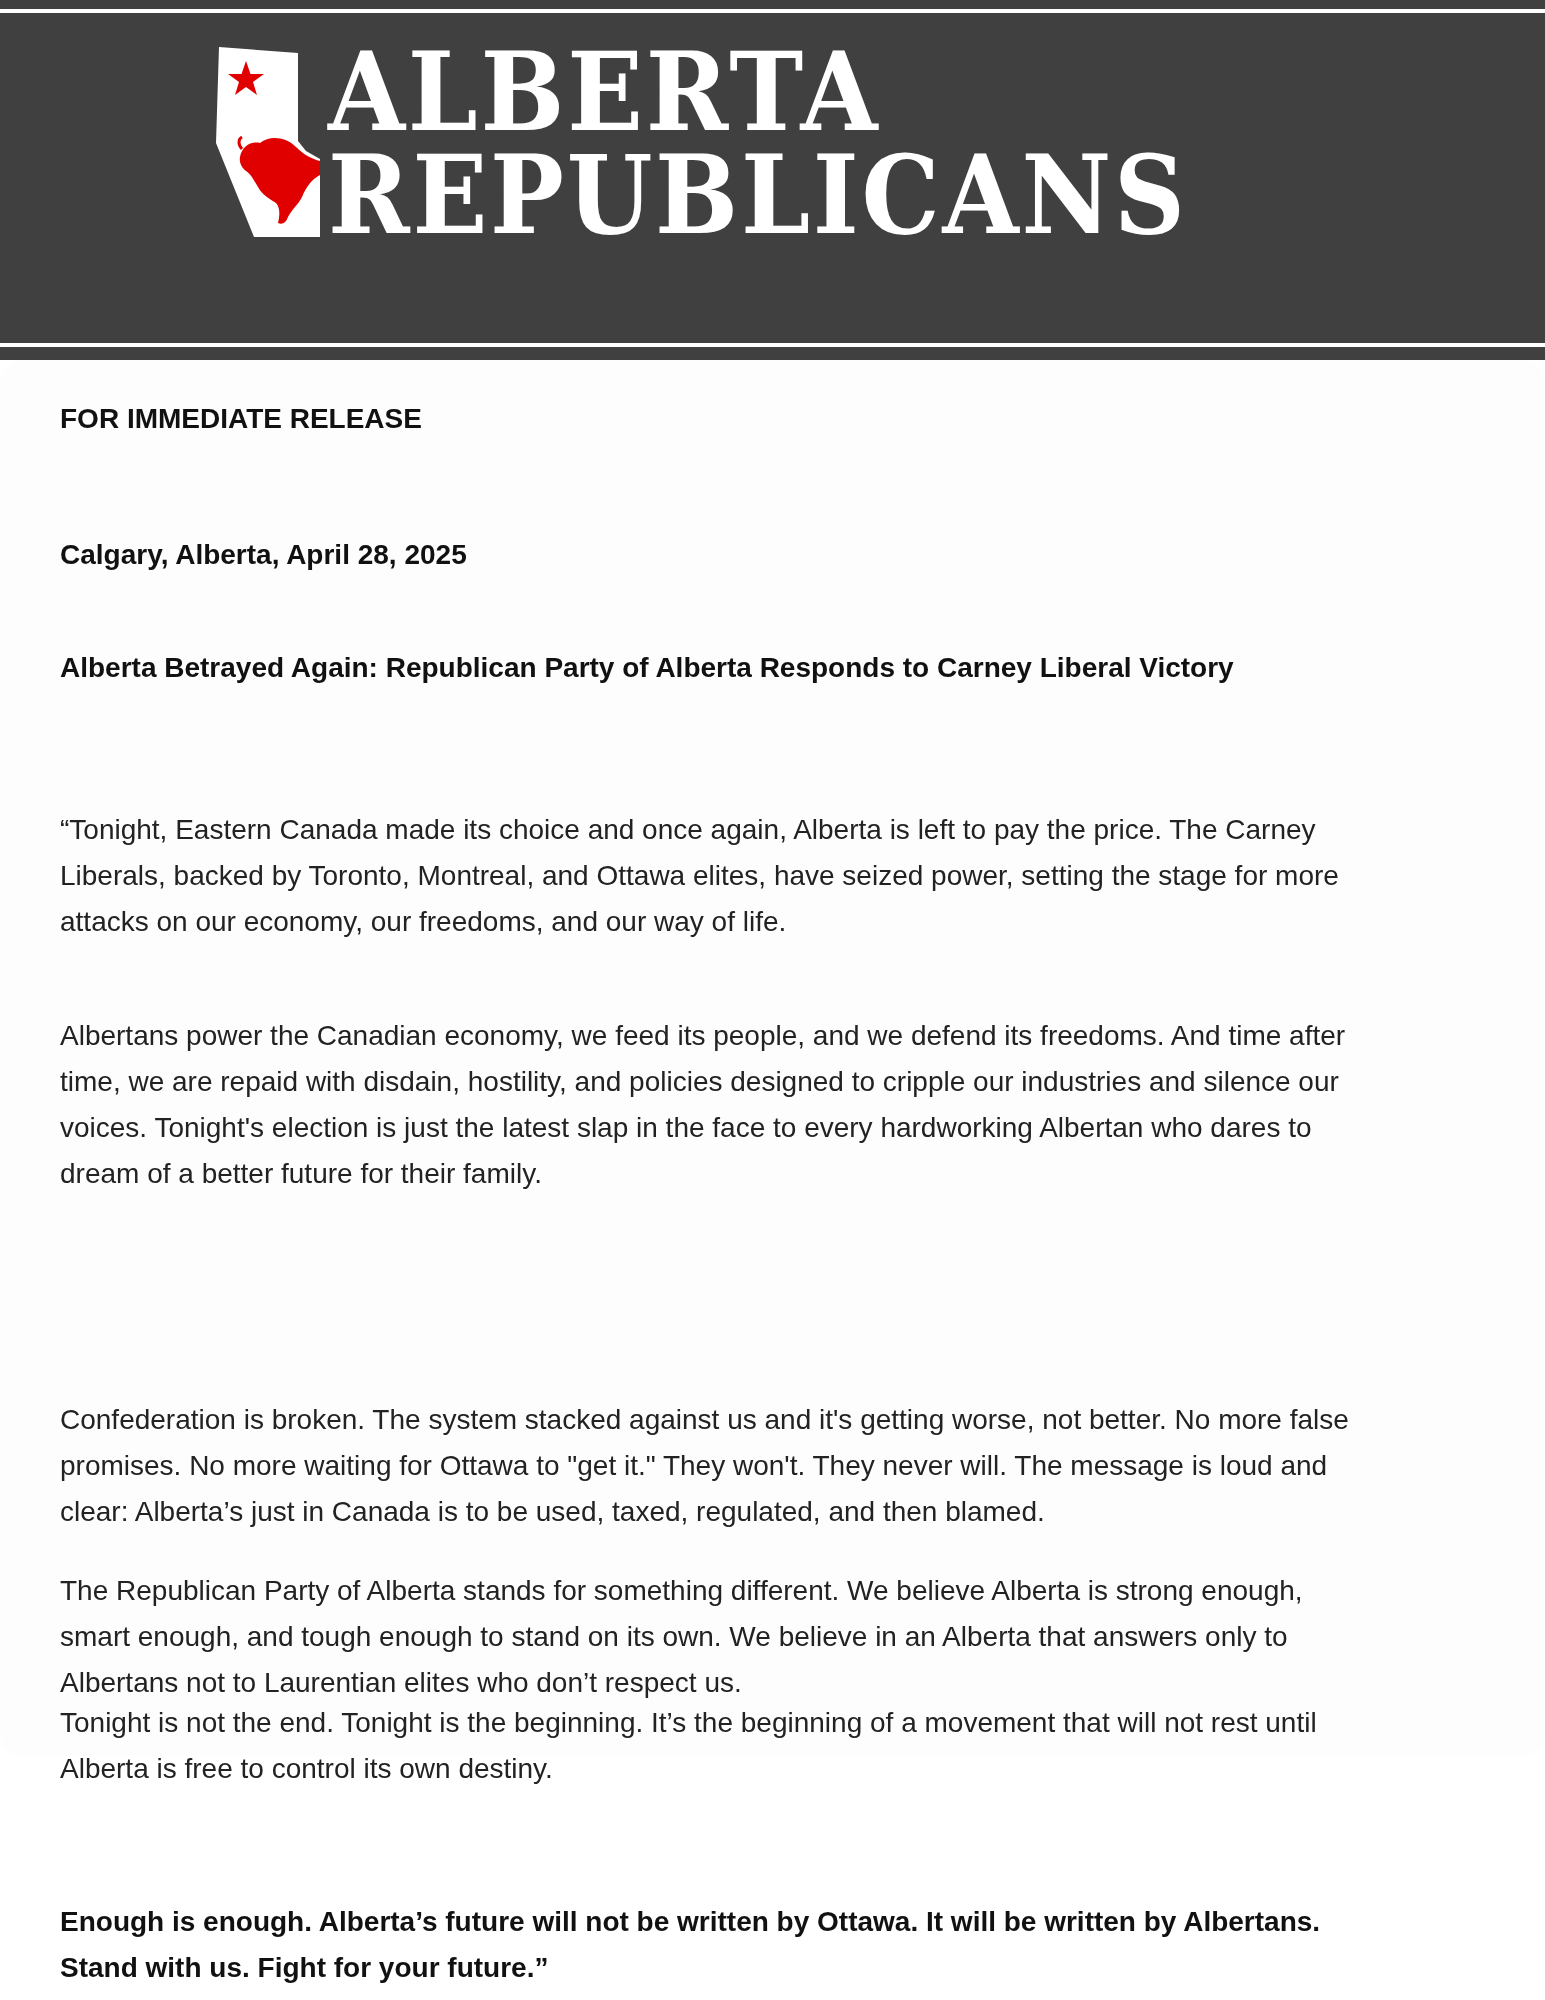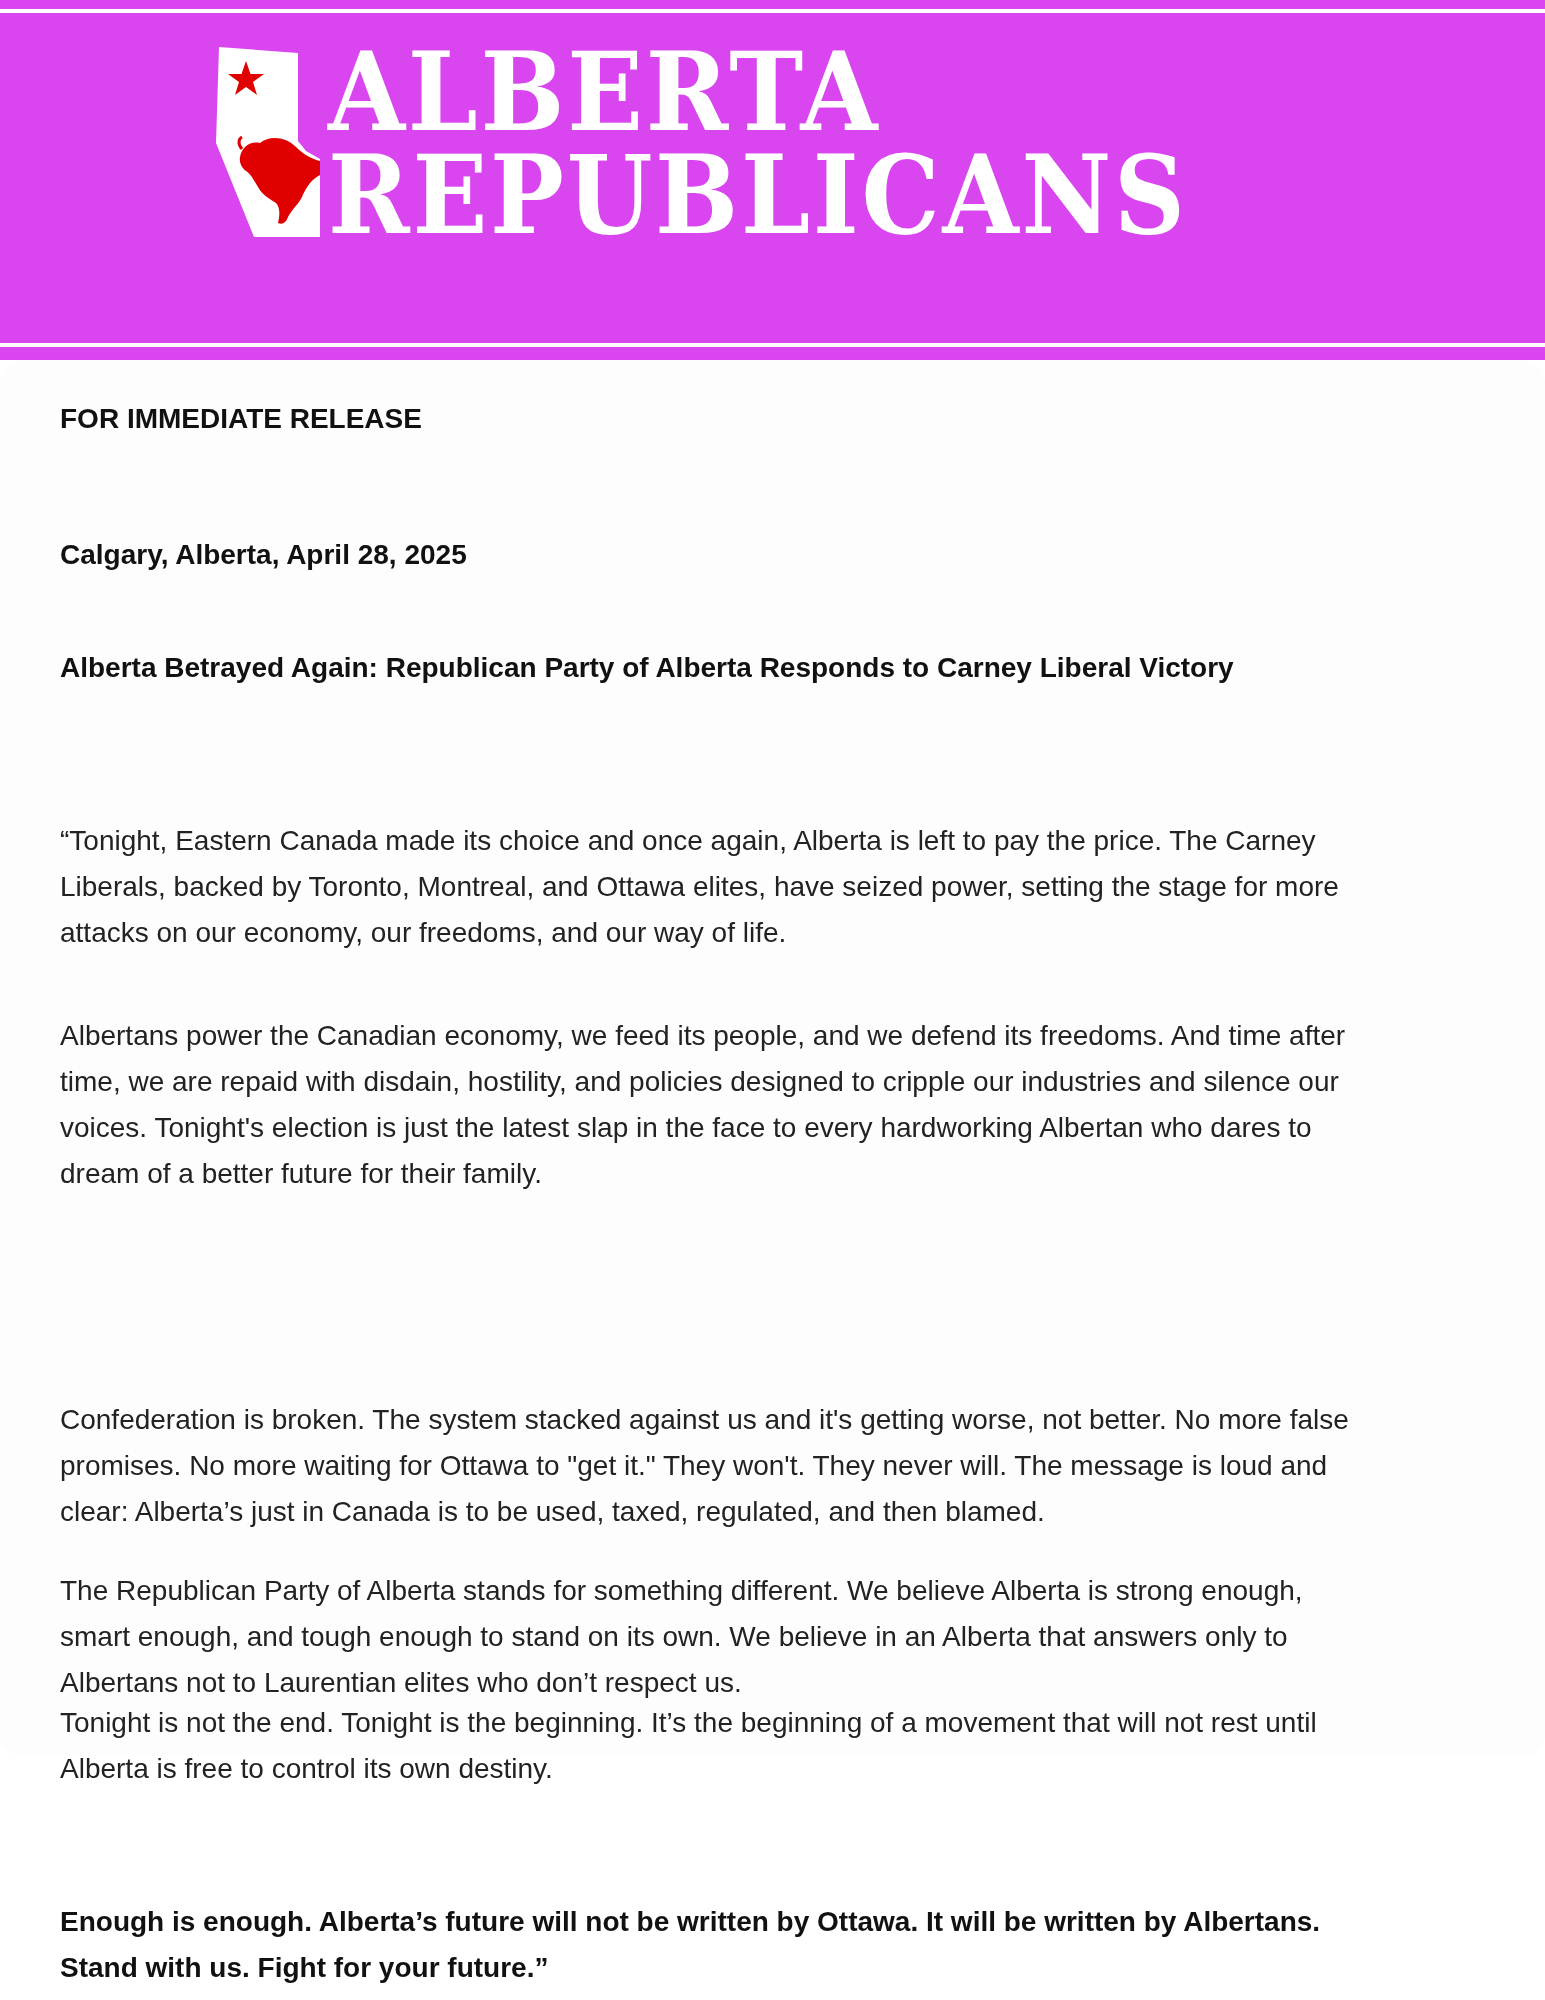--- a/index.html
+++ b/index.html
@@ -1,33 +1,33 @@
 <!DOCTYPE html>
 <html><head>
 <meta charset="utf-8">
 <style>
   html, body { margin: 0; padding: 0; background: #ffffff; }
   body { width: 1545px; height: 2000px; position: relative; overflow: hidden; font-family: "Liberation Sans", sans-serif; color: #111; }
-  .banner { position: absolute; left: 0; top: 0; width: 1545px; height: 360px; background: #d946ef; }
+  .banner { position: absolute; left: 0; top: 0; width: 1545px; height: 360px; background: #404040; }
   .rule { position: absolute; left: 0; width: 1545px; height: 4px; background: #ffffff; }
   .rule.top { top: 9px; }
   .rule.bottom { top: 343px; }
   .logo-shape { position: absolute; left: 216px; top: 47px; width: 104px; height: 190px; }
   .logo-line { position: absolute; color: #fff; font-family: "DejaVu Serif", serif; font-weight: bold; letter-spacing: 3px; white-space: nowrap; transform-origin: left top; }
   .logo-line.l1 { left: 328px; top: 38px; font-size: 108px; line-height: 108px; transform: scaleX(0.92); }
   .logo-line.l2 { left: 328px; top: 141px; font-size: 108px; line-height: 108px; transform: scaleX(0.91); }
   .tagline { position: absolute; left: 814px; top: 255px; color: #fff; font-weight: bold; font-style: italic; font-size: 48px; line-height: 56px; letter-spacing: -1px; white-space: nowrap; }
   .page { position: absolute; left: 0; top: 360px; width: 1545px; height: 1396px; background: #fdfdfd; border-radius: 22px; }
   .content { position: absolute; left: 60px; top: 0; width: 1300px; }
   .p { font-size: 28px; line-height: 46px; margin: 0; color: #222; }
   .b { font-weight: bold; color: #111; }
   #release { position: absolute; top: 36px; }
   #dateline { position: absolute; top: 172px; }
   #headline { position: absolute; top: 285px; width: 1240px; }
-  #para1 { position: absolute; top: 458px; }
+  #para1 { position: absolute; top: 447px; }
   #para2 { position: absolute; top: 653px; }
   #para3 { position: absolute; top: 1047px - 0px; }
   #para3 { top: 1037px; position: absolute; }
   #para4 { position: absolute; top: 1208px; }
   #para5 { position: absolute; top: 1340px; }
   #para6 { position: absolute; top: 1527px; margin-top: 12px; }
 </style>
 </head>
 <body>
 

